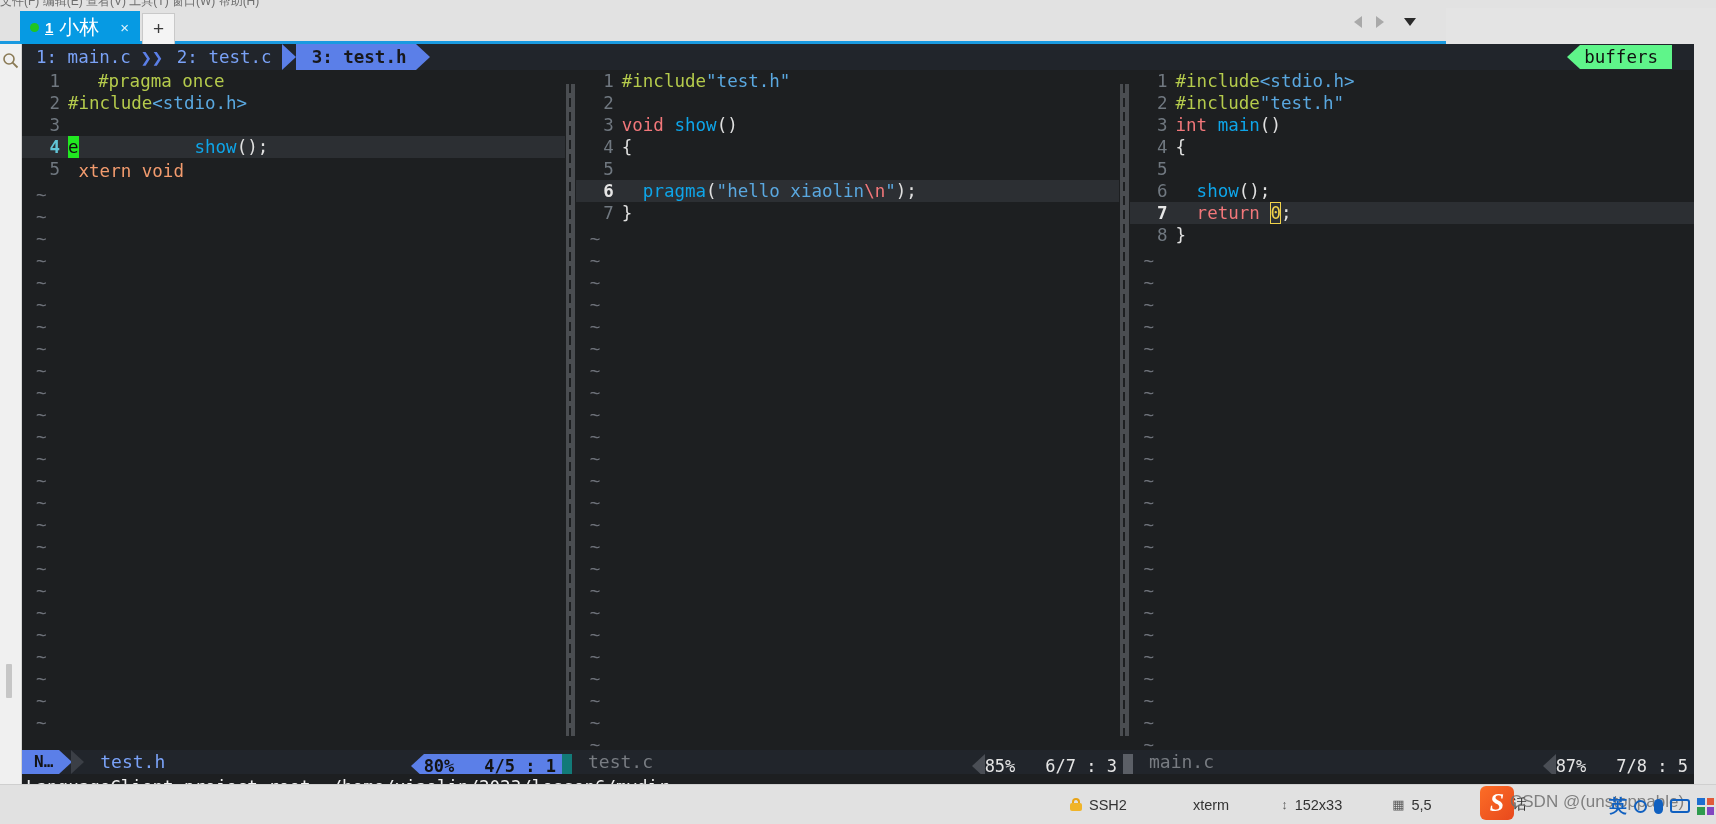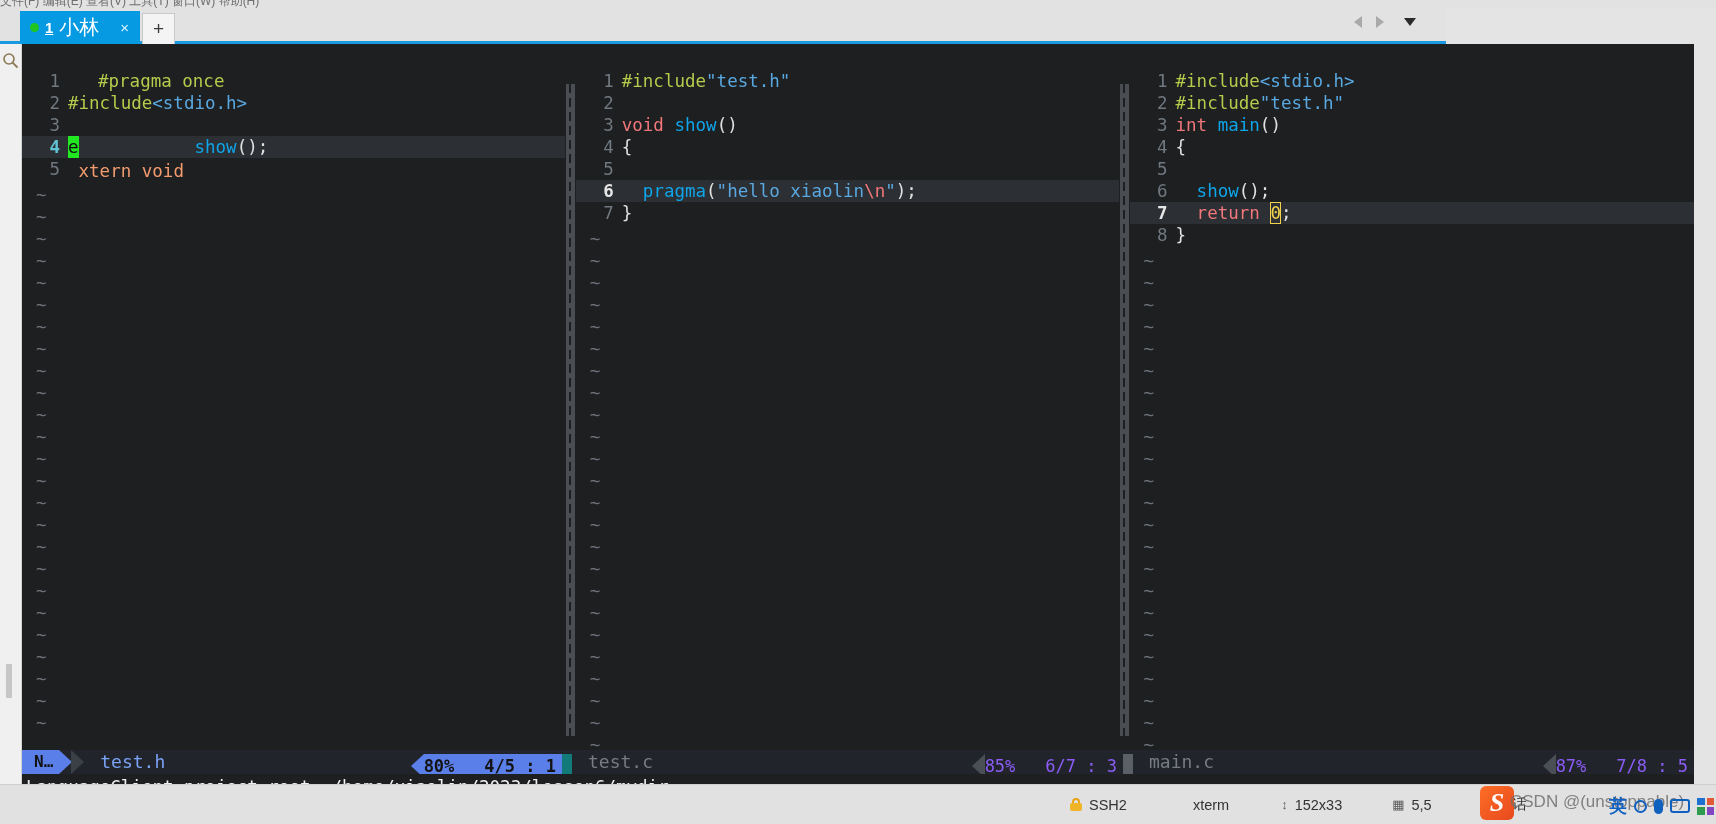--- a/index.html
+++ b/index.html
@@ -401,21 +401,21 @@
     font-size: 17px;
     height: 24px;
     display: flex;
     align-items: center;
     padding-right: 6px;
     white-space: pre;
     font-weight: 600;
   }
   .sl-rbody.dim {
     background: transparent;
-    color: #8b5cf6;
+    color: #e5e5e5;
     font-weight: 400;
   }
   .sl-tail {
     width: 10px; height: 24px;
     background: #127a78;
   }
   .sl-tail.dark { background: #5b5f66; }
 
   
   .cmdline {
@@ -584,20 +584,33 @@
     <svg class="rail-icon" viewBox="0 0 17 17">
       <circle cx="7" cy="7" r="5" fill="none" stroke="#8a7a55" stroke-width="1.6"></circle>
       <line x1="10.6" y1="10.6" x2="15.5" y2="15.5" stroke="#8a7a55" stroke-width="1.8"></line>
     </svg>
     <div class="rail-handle"></div>
   </div>
 
   <div class="term">
     <div class="vim">
 
+      <div class="tabline">
+        <div class="vtab">1: main.c</div>
+        <div class="sep-chev">❯❯</div>
+        <div class="vtab">2: test.c</div>
+        <div class="arrow-into-active"></div>
+        <div class="vtab active">3: test.h</div>
+        <div class="arrow-out-active"></div>
+
+        <div class="buffers-tag">
+          <span class="buffers-point"></span>
+          <span class="buffers-body">buffers</span>
+        </div>
+      </div>
 
       <div class="panes">
 
         <div class="pane pane-a">
           <div class="code" id="code-0">
               <div class="cline"><span class="lnum">1</span><span class="t-pre">#pragma once</span></div>
               <div class="cline"><span class="lnum">2</span><span class="t-inc">#include</span><span class="t-hdr">&lt;stdio.h&gt;</span></div>
               <div class="cline"><span class="lnum">3</span></div>
               <div class="cline cur"><span class="lnum on">4</span><span class="cursor-blk">e</span><span class="t-type">xtern</span><span class="t-plain"> </span><span class="t-type">void</span><span class="t-plain"> </span><span class="t-fn">show</span><span class="t-punc">();</span></div>
               <div class="cline"><span class="lnum">5</span></div>

